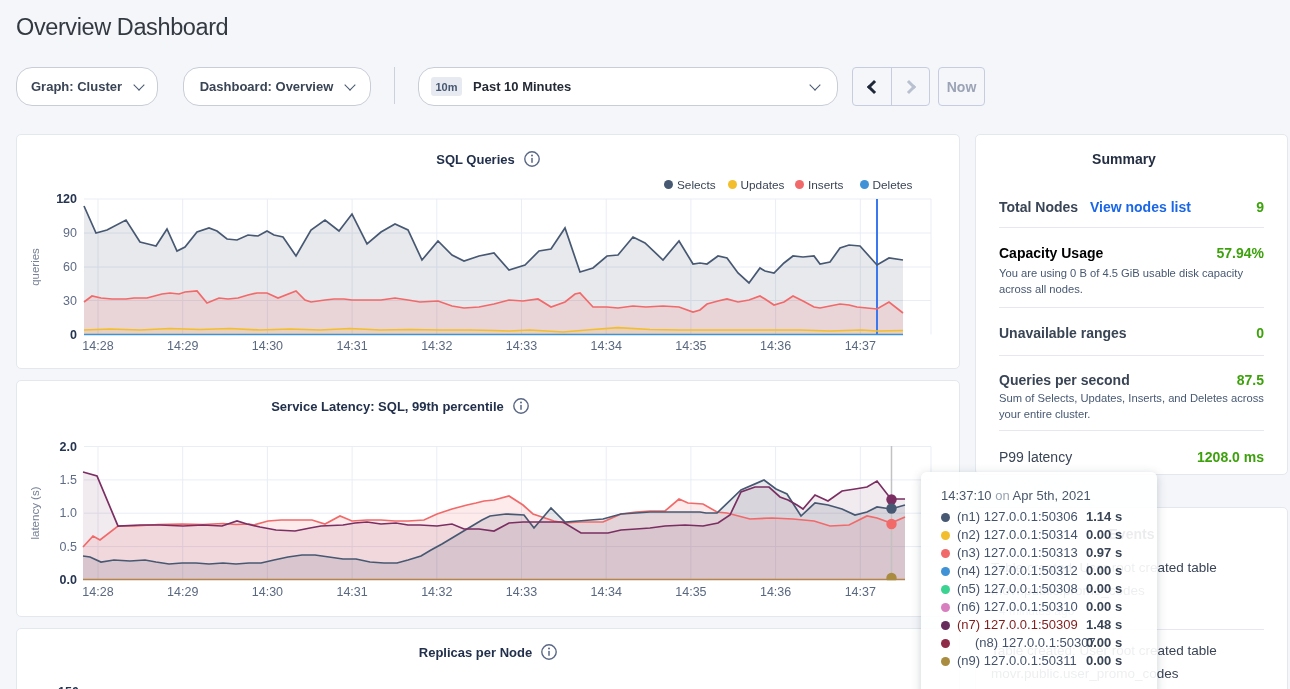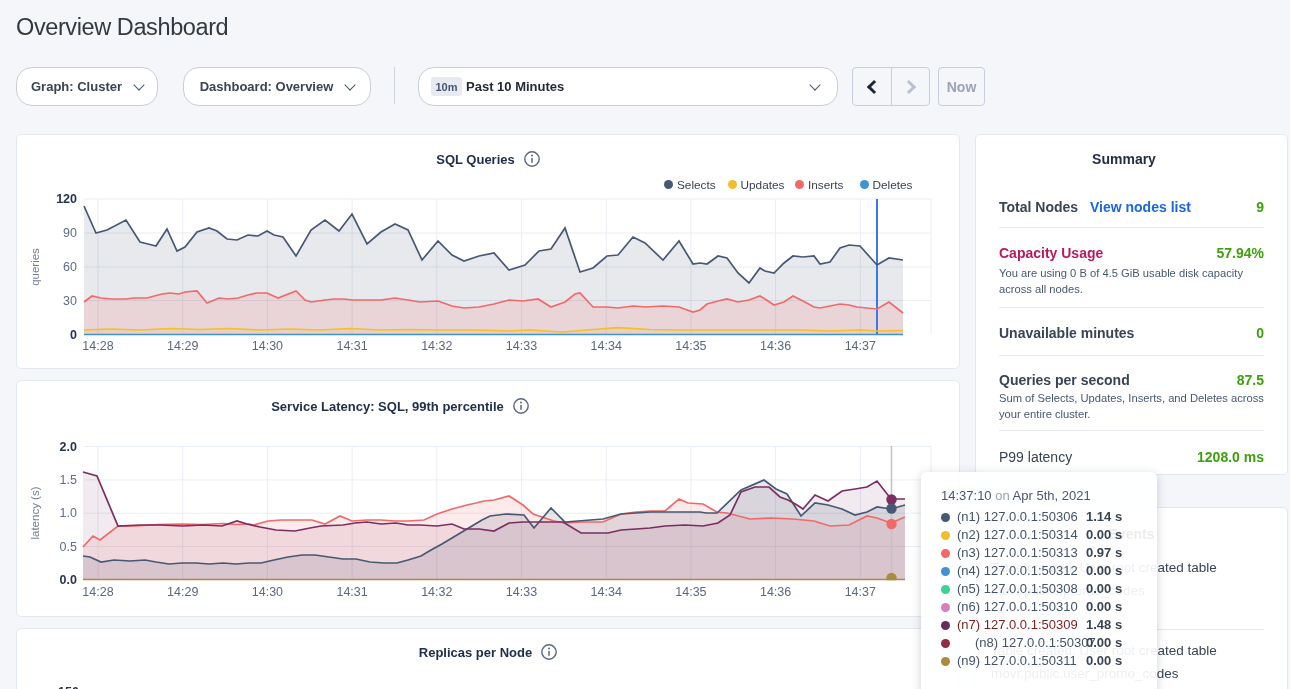--- a/index.html
+++ b/index.html
@@ -8,21 +8,21 @@
 .btn{position:absolute;height:39px;background:#fff;border:1px solid #c8cdd7;border-radius:16px;display:flex;align-items:center;justify-content:center;font-size:13px;font-weight:bold;color:#394455}
 .chev{display:inline-block;width:8px;height:8px;border-right:1.8px solid #475872;border-bottom:1.8px solid #475872;transform:rotate(45deg);margin-left:13px;margin-top:-4px}
 </style></head>
 <body>
 <div class="abs" style="left:16px;top:14px;font-size:23.5px;letter-spacing:-0.4px;color:#333940">Overview Dashboard</div>
 
 <div class="btn" style="left:16px;top:67px;width:142px">Graph: Cluster<span class="chev"></span></div>
 <div class="btn" style="left:183px;top:67px;width:188px">Dashboard: Overview<span class="chev"></span></div>
 <div class="abs" style="left:394px;top:67px;width:1px;height:37px;background:#ccd2dc"></div>
 <div class="btn" style="left:418px;top:67px;width:420px;justify-content:flex-start;padding-left:12px;color:#242a35">
-  <span style="background:#e7eaf0;border-radius:3px;font-size:11px;font-weight:bold;color:#475872;padding:3.5px 4.5px;margin-right:4px">10m</span>
+  <span style="background:#e7eaf0;border-radius:3px;font-size:11px;font-weight:bold;color:#475872;padding:3.5px 4.5px;margin-right:11px">10m</span>
   Past 10 Minutes
   <span class="chev" style="position:absolute;right:18px;border-color:#475872"></span>
 </div>
 <div class="abs" style="left:852px;top:67px;width:78px;height:39px;border:1px solid #c6cde0;border-radius:4px;display:flex">
   <div style="width:39px;height:100%;border-right:1px solid #c6cde0;display:flex;align-items:center;justify-content:center">
     <span style="display:inline-block;width:10px;height:10px;border-left:3px solid #1f2839;border-bottom:3px solid #1f2839;transform:rotate(45deg);margin-left:4px"></span>
   </div>
   <div style="flex:1;display:flex;align-items:center;justify-content:center">
     <span style="display:inline-block;width:10px;height:10px;border-right:3px solid #b9c0cf;border-bottom:3px solid #b9c0cf;transform:rotate(-45deg);margin-right:4px"></span>
   </div>
@@ -151,27 +151,27 @@
 <text x="39" y="513" transform="rotate(-90 39 513)" text-anchor="middle" font-size="11.5" fill="#768197">latency (s)</text>
 </svg>
 <div class="abs" style="left:975px;top:151px;width:298px;text-align:center;font-size:14px;font-weight:bold;color:#242e42">Summary</div>
 <div class="abs" style="left:999px;top:199px;width:265px;font-size:14px">
   <span style="font-weight:bold;color:#394455">Total Nodes</span>
   <span style="font-weight:bold;color:#1a66e8;margin-left:8px">View nodes list</span>
   <span style="float:right;font-weight:bold;color:#3da10c">9</span>
 </div>
 <div class="abs" style="left:999px;top:227px;width:265px;height:1px;background:#e6e8ed"></div>
 <div class="abs" style="left:999px;top:245px;width:265px;font-size:14px">
-  <span style="font-weight:bold;color:#be185d">Capacity Usage</span>
+  <span style="font-weight:bold;color:#000000">Capacity Usage</span>
   <span style="float:right;font-weight:bold;color:#3da10c">57.94%</span>
 </div>
 <div class="abs" style="left:999px;top:266px;width:268px;font-size:11.2px;color:#475872;line-height:15.5px">You are using 0 B of 4.5 GiB usable disk capacity across all nodes.</div>
 <div class="abs" style="left:999px;top:307px;width:265px;height:1px;background:#e6e8ed"></div>
 <div class="abs" style="left:999px;top:325px;width:265px;font-size:14px">
-  <span style="font-weight:bold;color:#394455">Unavailable minutes</span>
+  <span style="font-weight:bold;color:#394455">Unavailable ranges</span>
   <span style="float:right;font-weight:bold;color:#3da10c">0</span>
 </div>
 <div class="abs" style="left:999px;top:355px;width:265px;height:1px;background:#e6e8ed"></div>
 <div class="abs" style="left:999px;top:372px;width:265px;font-size:14px">
   <span style="font-weight:bold;color:#394455">Queries per second</span>
   <span style="float:right;font-weight:bold;color:#3da10c">87.5</span>
 </div>
 <div class="abs" style="left:999px;top:391px;width:268px;font-size:11.2px;color:#475872;line-height:15.5px">Sum of Selects, Updates, Inserts, and Deletes across your entire cluster.</div>
 <div class="abs" style="left:999px;top:430px;width:265px;height:1px;background:#e6e8ed"></div>
 <div class="abs" style="left:999px;top:449px;width:265px;font-size:14px">

